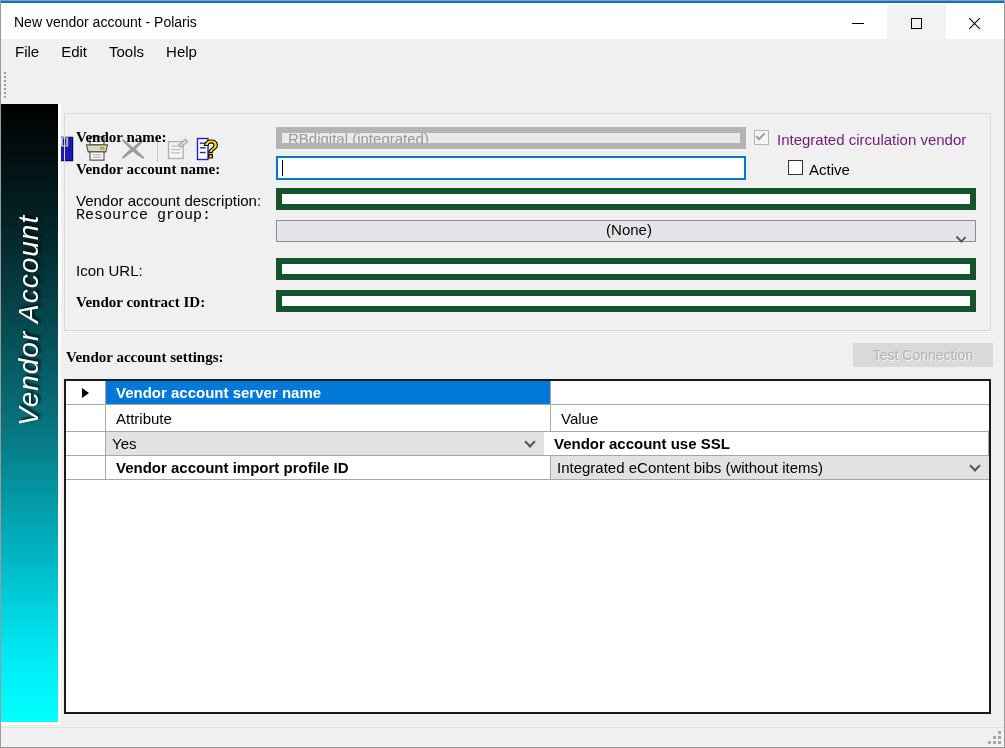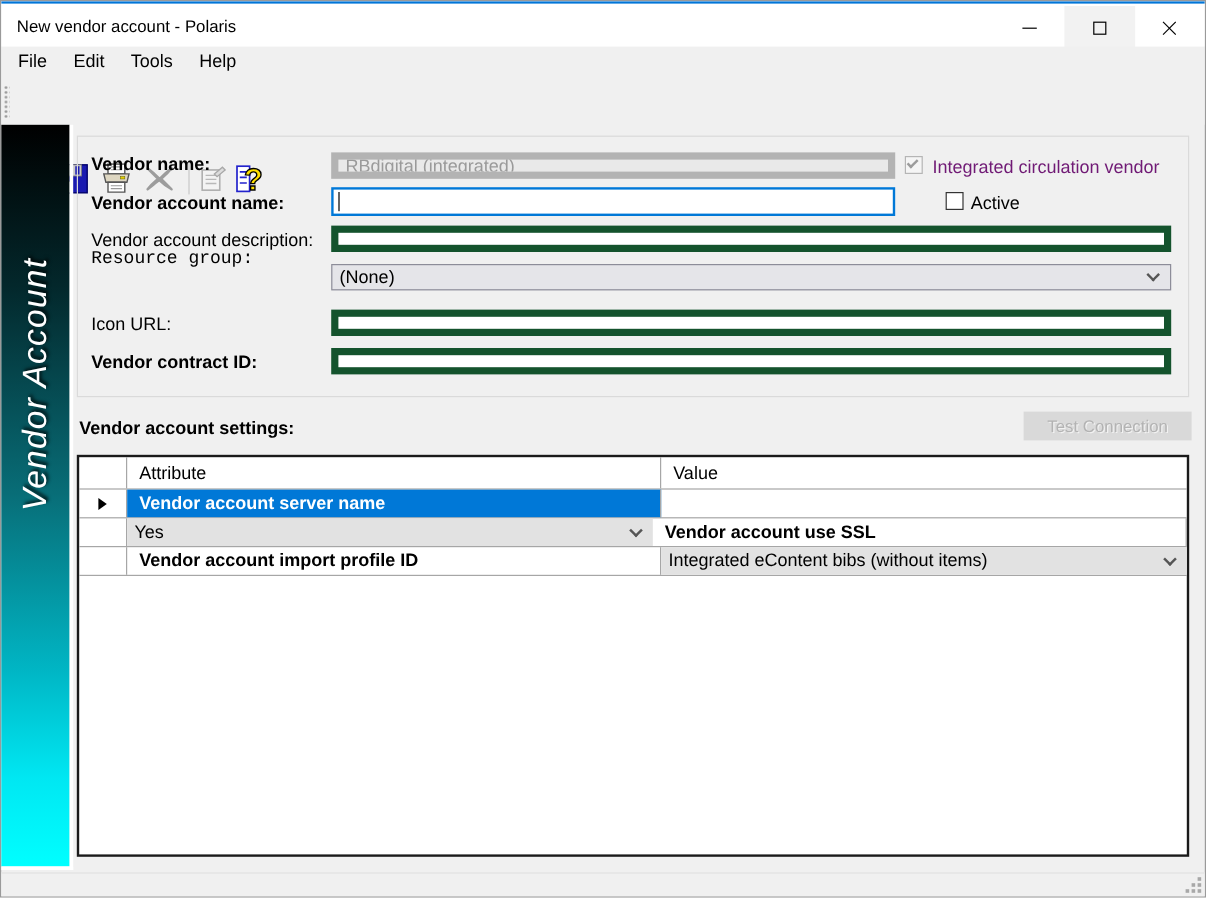--- a/index.html
+++ b/index.html
@@ -33,21 +33,21 @@
   
   .sidebar{ position:absolute; left:0; top:103px; width:60px; height:621px;
     background:linear-gradient(180deg,#000000 0%,#03282c 22%,#086e78 50%,#00b7c6 74%,#00e7f2 88%,#00ffff 100%);
     border-right:3px solid #ffffff; border-bottom:3px solid #ffffff; }
   .sidebar-text{ position:absolute; left:12px; top:322px; transform-origin:0 0; transform:rotate(-90deg);
     font-size:28px; font-style:italic; color:#ffffff; white-space:nowrap; letter-spacing:1px;
     text-shadow:2px 2px 3px rgba(0,0,0,0.85); }
   
   .groupbox{ position:absolute; left:63px; top:112px; width:927px; height:218px; border:1px solid #dadada; }
   .flabel{ position:absolute; font-size:15px; color:#000; white-space:nowrap; }
-  .bold{ font-weight:bold; }
+  .bold{ font-weight:bold;font-family:Liberation Serif, serif; }
   .input{ position:absolute; height:22px; border:6px solid #14532d; background:#fff; font-size:15px;
     padding:0 6px; font-family:"Liberation Sans", sans-serif; color:#000; outline:none; }
   .input:disabled{ background:#e9e9e9; border-color:#b3b3b3; color:#9a9a9a; }
   .focused{ border:2px solid #0078d7; height:24px; }
   .caret{ position:absolute; left:281px; top:159px; width:1px; height:16px; background:#000; }
   .dropdown{ position:absolute; height:22px; background:#e5e5e9; border:1px solid #8d8d99; font-size:15px;
     display:flex; align-items:center; padding-left:6px; color:#000; }
   .chev{ width:8px; height:8px; border-right:2px solid #555; border-bottom:2px solid #555;
     transform:rotate(45deg); margin-left:auto; margin-right:10px; margin-top:-4px; }
   .checkbox{ position:absolute; width:15px; height:15px; background:#fff; border:1px solid #333; }
@@ -187,47 +187,47 @@
   <input class="input focused" style="left: 275px; top: 155px; width: 470px;" value="">
   <div class="caret"></div>
 
   <div class="checkbox" style="left:787px; top:159px;"></div>
   <span class="cb-label" style="left:808px; top:160px;">Active</span>
 
   <span class="flabel" style="left:75px; top:191px;">Vendor account description:</span>
   <input class="input" style="left: 275px; top: 187px; width: 700px;" value="">
 
   <span class="flabel" style="left:75px; top:206px;font-family:Liberation Mono, monospace;">Resource group:</span>
-  <div class="dropdown" style="left:275px; top:219px; width:700px;">
+  <div class="dropdown" style="left:275px; top:219px; width:700px;flex-direction:column;">
     <span>(None)</span>
     <span class="chev"></span>
   </div>
 
   <span class="flabel" style="left:75px; top:261px;">Icon URL:</span>
   <input class="input" style="left: 275px; top: 257px; width: 700px;" value="">
 
   <span class="flabel bold" style="left:75px; top:293px;">Vendor contract ID:</span>
   <input class="input" style="left: 275px; top: 289px; width: 700px;" value="">
 
   <span class="flabel bold" style="left:65px; top:348px;">Vendor account settings:</span>
   <button class="test-btn" disabled="">Test Connection</button>
 
   <div class="gtable">
+    <div class="trow tbody-row">
+      <div class="cell cell-sel">
+        <span class="arrow-right"></span>
+      </div>
+      <div class="cell cell-attr row-selected">Vendor account server name</div>
+      <div class="cell cell-val"></div>
+    </div>
+
     <div class="trow thead">
       <div class="cell cell-sel"></div>
       <div class="cell cell-attr hdr">Attribute</div>
       <div class="cell cell-val hdr" style="padding-left:10px;">Value</div>
-    </div>
-
-    <div class="trow tbody-row">
-      <div class="cell cell-sel">
-        <span class="arrow-right"></span>
-      </div>
-      <div class="cell cell-attr row-selected">Vendor account server name</div>
-      <div class="cell cell-val"></div>
     </div>
 
     <div class="trow tbody-row">
       <div class="cell cell-sel"></div>
       <div class="cell cell-val">
         <div class="cell-dd">
           <span>Yes</span>
           <span class="chev"></span>
         </div>
       </div>

